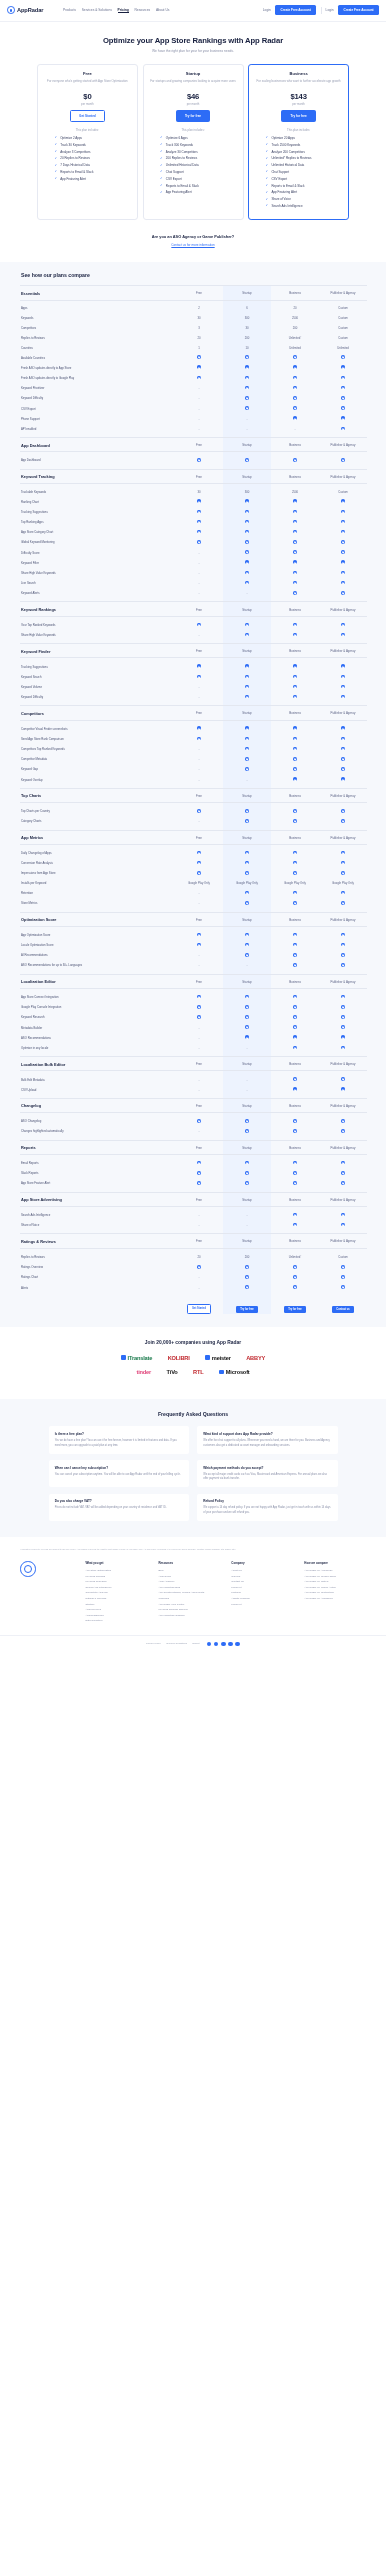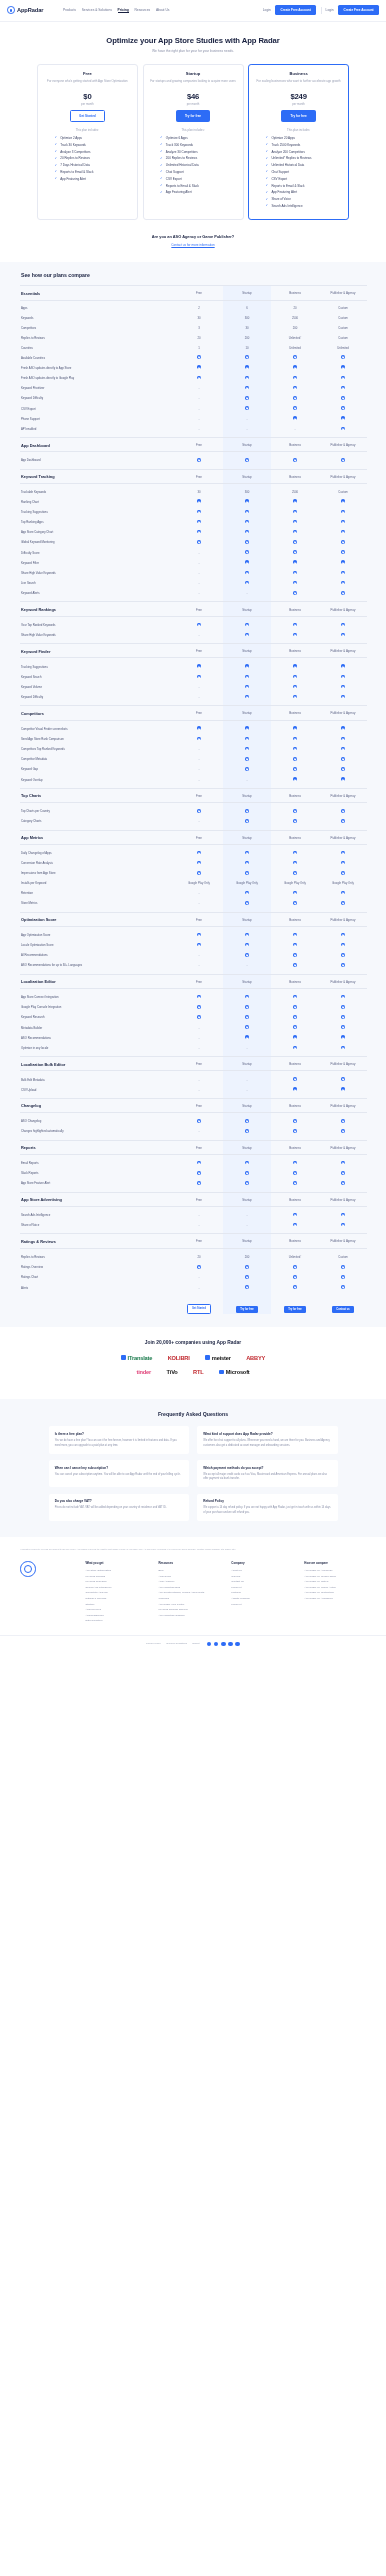--- a/index.html
+++ b/index.html
@@ -176,21 +176,21 @@
   <div class="header-right">
     <a href="#" class="login-link">Login</a>
     <button class="btn-cta">Create Free Account</button>
     <div class="divider-v"></div>
     <a href="#" class="login-link">Login</a>
     <button class="btn-cta">Create Free Account</button>
   </div>
 </div>
 
 <div class="hero">
-  <h1>Optimize your App Store Studies with App Radar</h1>
+  <h1>Optimize your App Store Rankings with App Radar</h1>
   <p>We have the right plan for your for your business needs.</p>
 </div>
 
 <div class="cards" id="cards">
     <div class="card"><h3>Free</h3><div class="desc">For everyone who's getting started with App Store Optimization</div><div class="price">$0</div><div class="per">per month</div><div class="plan-btn ">Get Started</div><div class="includes">This plan includes:</div><div class="feat-list">
         <div class="feat">
           <span class="check">✓</span>
           <span class="txt">Optimize 2 Apps</span>
         </div>
         <div class="feat">
@@ -249,21 +249,21 @@
         </div>
         <div class="feat">
           <span class="check">✓</span>
           <span class="txt">Reports to Email &amp; Slack</span>
         </div>
         <div class="feat">
           <span class="check">✓</span>
           <span class="txt">App Featuring Alert</span>
         </div>
       </div></div>
-    <div class="card highlight"><h3>Business</h3><div class="desc">For scaling businesses who want to further accelerate app growth</div><div class="price">$249</div><div class="per">per month</div><div class="plan-btn filled">Try for free</div><div class="includes">This plan includes:</div><div class="feat-list">
+    <div class="card highlight"><h3>Business</h3><div class="desc">For scaling businesses who want to further accelerate app growth</div><div class="price">$143</div><div class="per">per month</div><div class="plan-btn filled">Try for free</div><div class="includes">This plan includes:</div><div class="feat-list">
         <div class="feat">
           <span class="check">✓</span>
           <span class="txt">Optimize 20 Apps</span>
         </div>
         <div class="feat">
           <span class="check">✓</span>
           <span class="txt">Track 2500 Keywords</span>
         </div>
         <div class="feat">
           <span class="check">✓</span>

